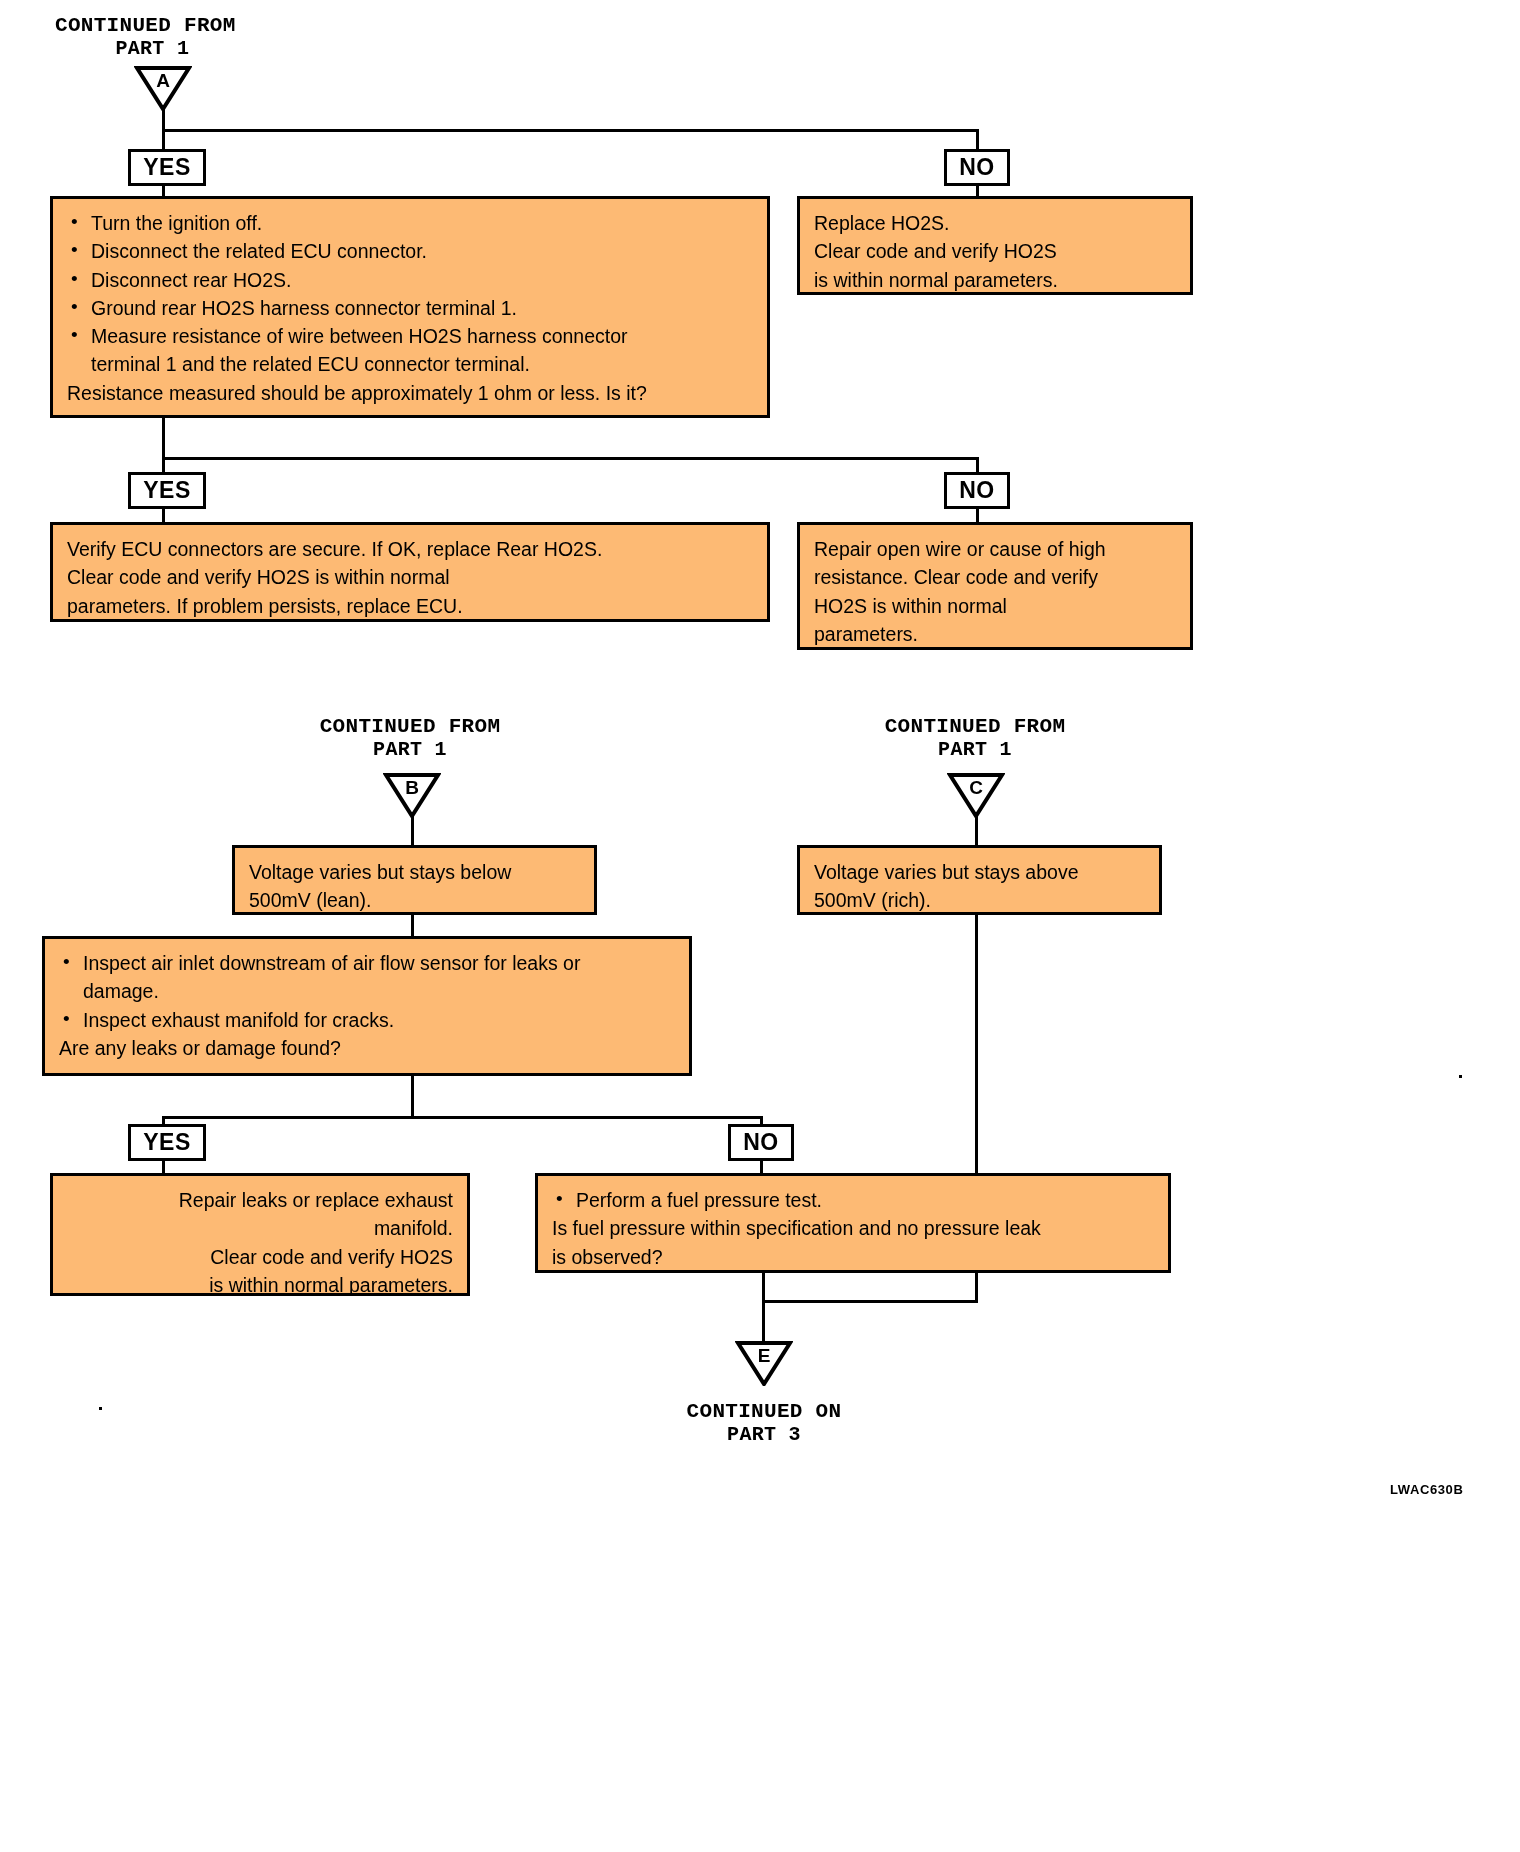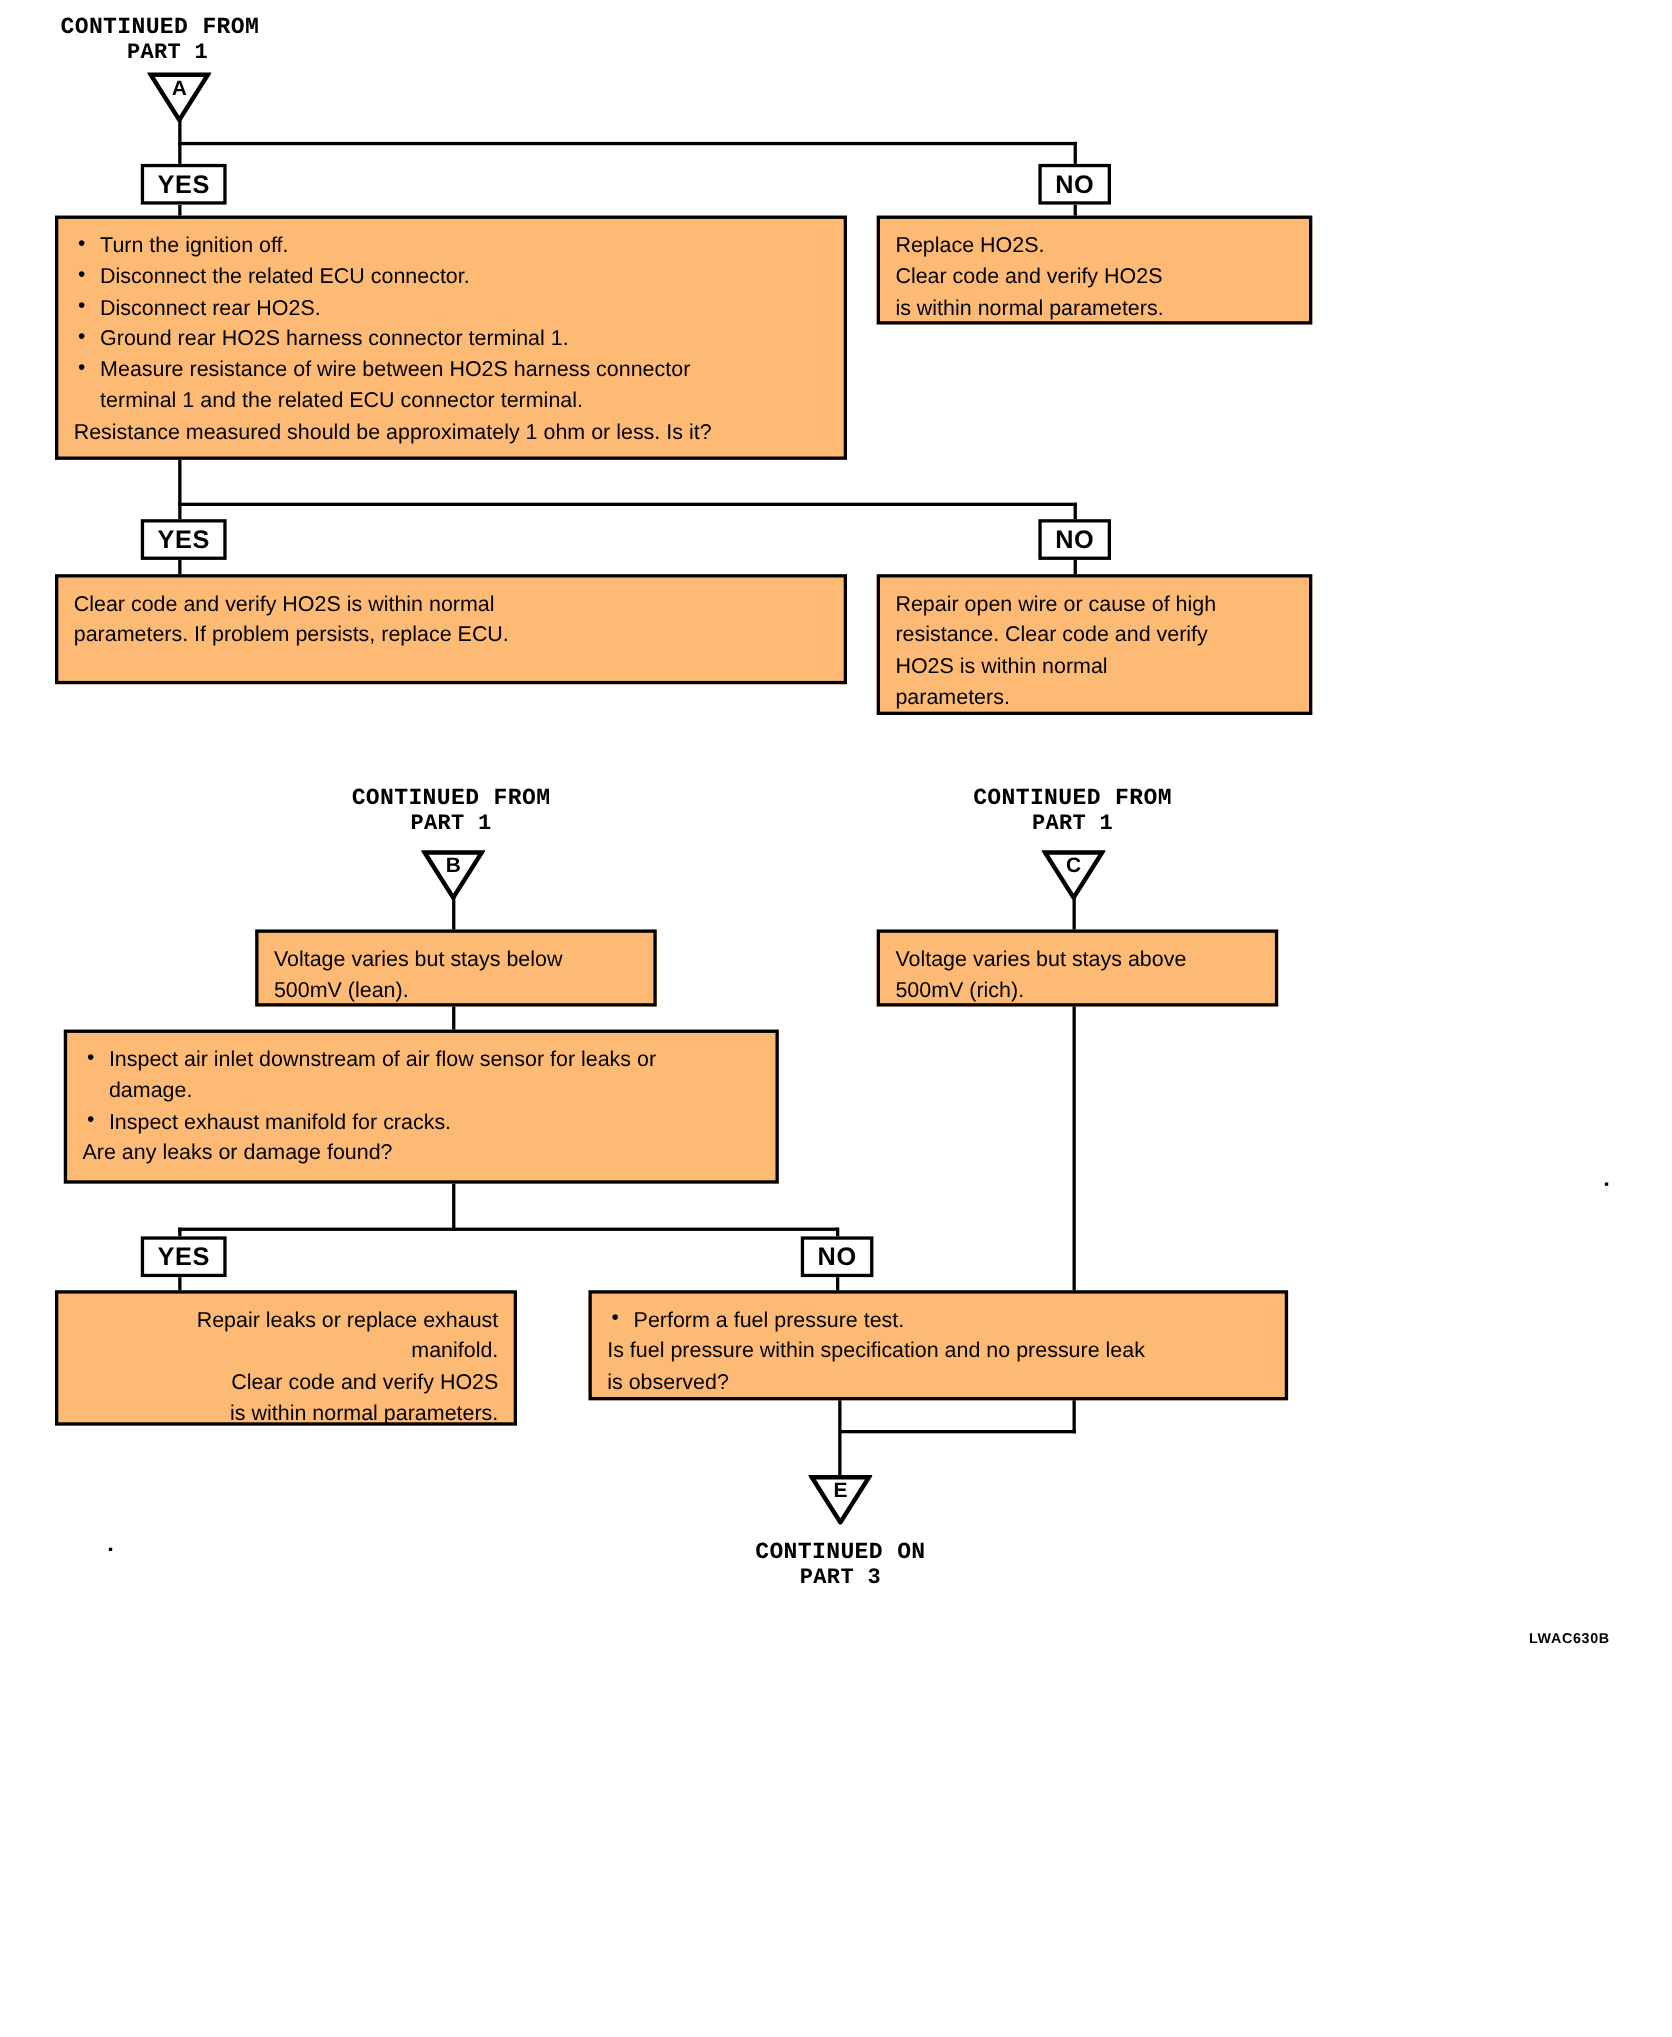--- a/index.html
+++ b/index.html
@@ -155,20 +155,21 @@
   <div class="vline" style="left:162px; top:457px; height:22px;"></div>
   <div class="vline" style="left:976px; top:457px; height:22px;"></div>
 
   <div class="ynbox" style="left:128px; top:472px; width:78px; height:37px;">YES</div>
   <div class="ynbox" style="left:944px; top:472px; width:66px; height:37px;">NO</div>
 
   <div class="vline" style="left:162px; top:509px; height:14px;"></div>
   <div class="vline" style="left:976px; top:509px; height:14px;"></div>
 
   <div class="box" style="left:50px; top:522px; width:720px; height:100px;">
+    <p>Verify ECU connectors are secure. If OK, replace Rear HO2S.</p>
     <p>Clear code and verify HO2S is within normal</p>
     <p>parameters. If problem persists, replace ECU.</p>
   </div>
 
   <div class="box" style="left:797px; top:522px; width:396px; height:128px;">
     <p>Repair open wire or cause of high</p>
     <p>resistance. Clear code and verify</p>
     <p>HO2S is within normal</p>
     <p>parameters.</p>
   </div>
@@ -206,21 +207,21 @@
 
   <div class="box" style="left:797px; top:845px; width:365px; height:70px;">
     <p>Voltage varies but stays above</p>
     <p>500mV (rich).</p>
   </div>
 
   <div class="vline" style="left:975px; top:915px; height:388px;"></div>
   <div class="hline" style="left:764px; top:1300px; width:214px;"></div>
 
   <div class="vline" style="left:411px; top:915px; height:23px;"></div>
-  <div class="box" style="left:58px; top:936px; width:650px; height:140px;">
+  <div class="box" style="left:42px; top:936px; width:650px; height:140px;">
     <ul>
       <li>
         <span>Inspect air inlet downstream of air flow sensor for leaks or</span>
         <span class="cont">damage.</span>
       </li>
       <li><span>Inspect exhaust manifold for cracks.</span></li>
     </ul>
     <p>Are any leaks or damage found?</p>
   </div>
 

